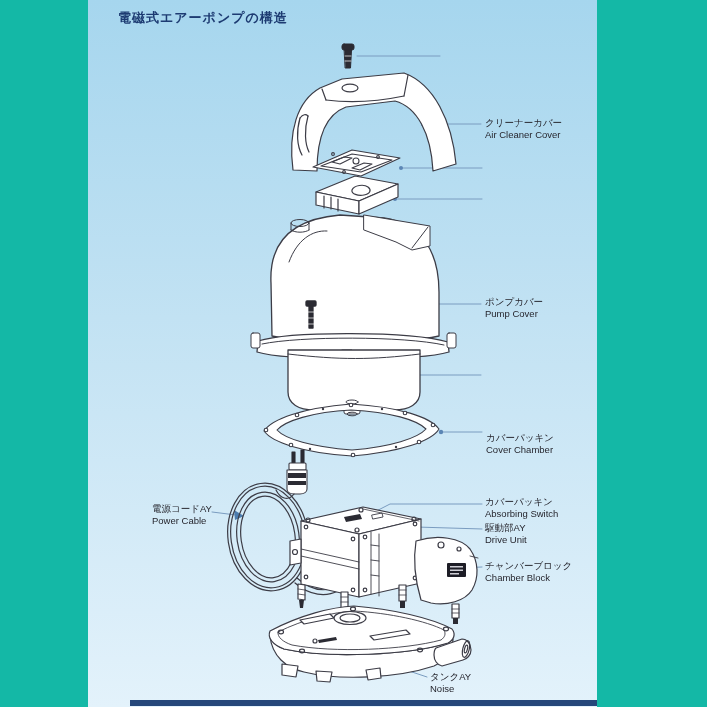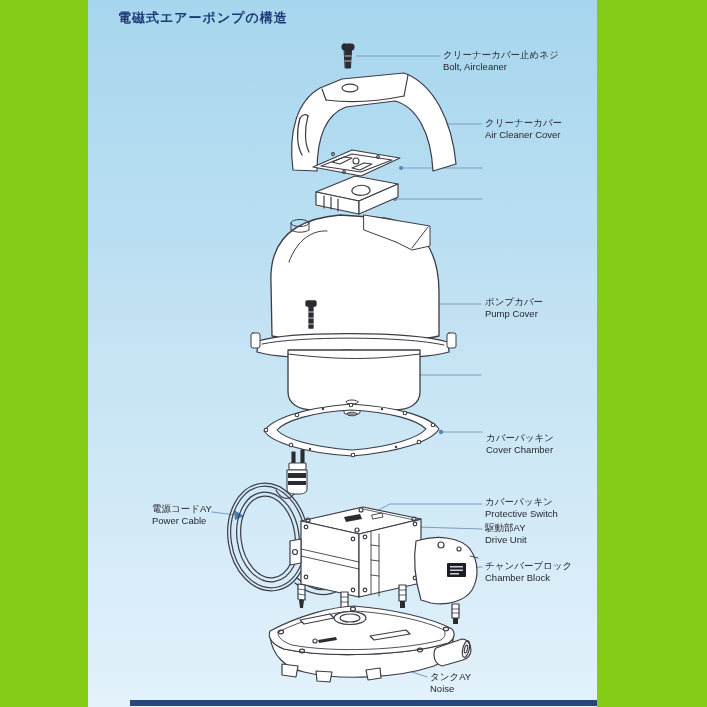--- a/index.html
+++ b/index.html
@@ -1,16 +1,16 @@
 <!DOCTYPE html>
 <html><head>
 <meta charset="utf-8">
 <style>
   html,body{margin:0;padding:0;background:#ffffff;}
-  .stage{position:relative;width:707px;height:707px;background:#84cc16;overflow:hidden;
+  .stage{position:relative;width:707px;height:707px;background:#14b8a6;overflow:hidden;
          font-family:"Liberation Sans", sans-serif;}
   .panel{position:absolute;left:88px;top:0;width:509px;height:707px;
          background:linear-gradient(180deg,#a6d6ee 0%, #c2e2f3 45%, #e3f2fb 100%);}
   .page-title{position:absolute;left:118px;top:9px;font-size:13px;font-weight:bold;
               color:#1d3b72;letter-spacing:1px;}
   .diagram-svg{position:absolute;left:0;top:0;width:707px;height:707px;}
   .label{position:absolute;color:#26262e;font-size:9.5px;line-height:12px;white-space:nowrap;}
   .label .jp{font-size:9.5px;}
   .label .en{font-size:9.5px;}
   .footer-bar{position:absolute;left:130px;top:700px;width:467px;height:6px;background:#25477a;}
@@ -245,43 +245,39 @@
       <polygon points="282,664 298,666 296,677 282,675"></polygon>
       <polygon points="316,671 332,672 330,682 317,681"></polygon>
       <polygon points="366,670 380,668 381,678 368,680"></polygon>
       <path d="M436,648 L462,639 C467,639 471,644 471,650 C471,655 467,659 463,660 L442,666
                C437,665 434,660 434,655 C434,651 435,649 436,648 Z"></path>
       <ellipse cx="466" cy="649" rx="3.2" ry="8.5" transform="rotate(14 466 649)" fill="none"></ellipse>
       <ellipse cx="466" cy="649" rx="1.4" ry="4" transform="rotate(14 466 649)" fill="none"></ellipse>
     </g>
   </svg>
 
-  <div class="label" style="left:443px;top:49px">
-    <div class="jp">クリーナーカバー止めネジ</div>
-    <div class="en">Bolt, Aircleaner</div>
-  </div>
   <div class="label" style="left:485px;top:117px">
     <div class="jp">クリーナーカバー</div>
     <div class="en">Air Cleaner Cover</div>
   </div>
   <div class="label" style="left:485px;top:296px">
     <div class="jp">ポンプカバー</div>
     <div class="en">Pump Cover</div>
   </div>
   <div class="label" style="left:486px;top:432px">
     <div class="jp">カバーパッキン</div>
     <div class="en">Cover Chamber</div>
   </div>
   <div class="label" style="left:152px;top:503px">
     <div class="jp">電源コードAY</div>
     <div class="en">Power Cable</div>
   </div>
   <div class="label" style="left:485px;top:496px">
     <div class="jp">カバーパッキン</div>
-    <div class="en">Protective Switch</div>
+    <div class="en">Absorbing Switch</div>
   </div>
   <div class="label" style="left:485px;top:522px">
     <div class="jp">駆動部AY</div>
     <div class="en">Drive Unit</div>
   </div>
   <div class="label" style="left:485px;top:560px">
     <div class="jp">チャンバーブロック</div>
     <div class="en">Chamber Block</div>
   </div>
   <div class="label" style="left:430px;top:671px">

